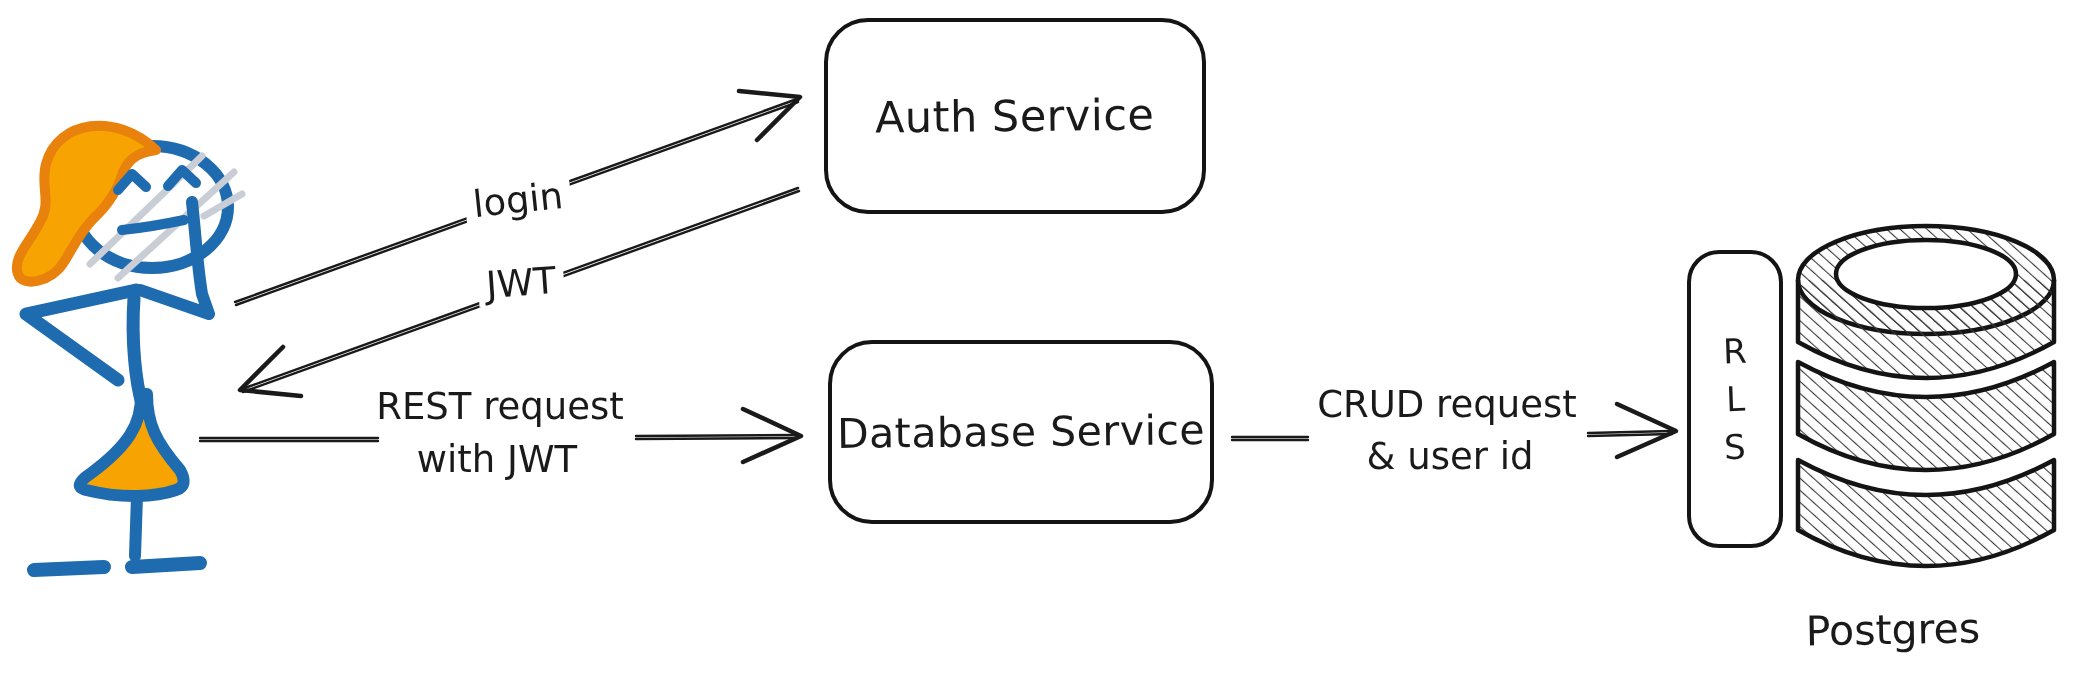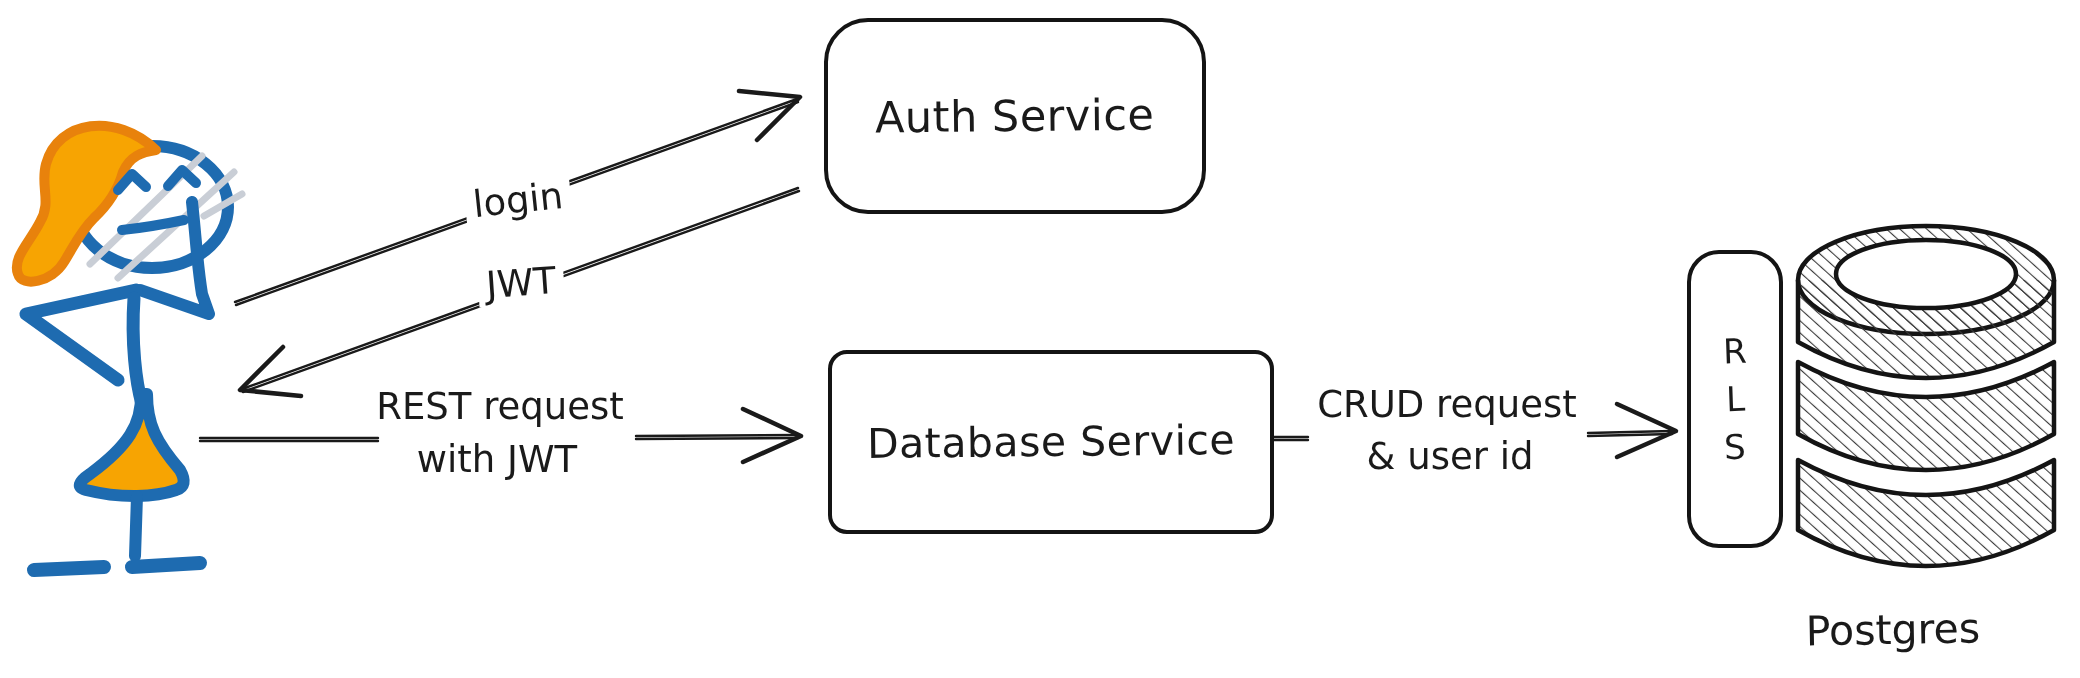--- a/index.html
+++ b/index.html
@@ -146,21 +146,21 @@
         <path d="M1588 436 L1672 434" stroke-width="2.4"></path>
         <path d="M1617 404 L1676 431 L1617 457" stroke-width="4.5"></path>
       </g>
     </g>
   </svg>
 
   <div class="node-box" style="left:824px; top:18px; width:382px; height:196px;">
     <div class="node-label">Auth Service</div>
   </div>
 
-  <div class="node-box" style="left:828px; top:350px; width:446px; height:184px;border-radius:19px;">
+  <div class="node-box" style="left:828px; top:340px; width:386px; height:184px;">
     <div class="node-label" style="font-size:41px;">Database Service</div>
   </div>
 
   <div class="rls-box">
     <div class="rls-letter">R</div>
     <div class="rls-letter">L</div>
     <div class="rls-letter">S</div>
   </div>
 
   <svg class="abs" style="left:1786px; top:212px;" width="280" height="380" viewBox="0 0 280 380" aria-hidden="true">

